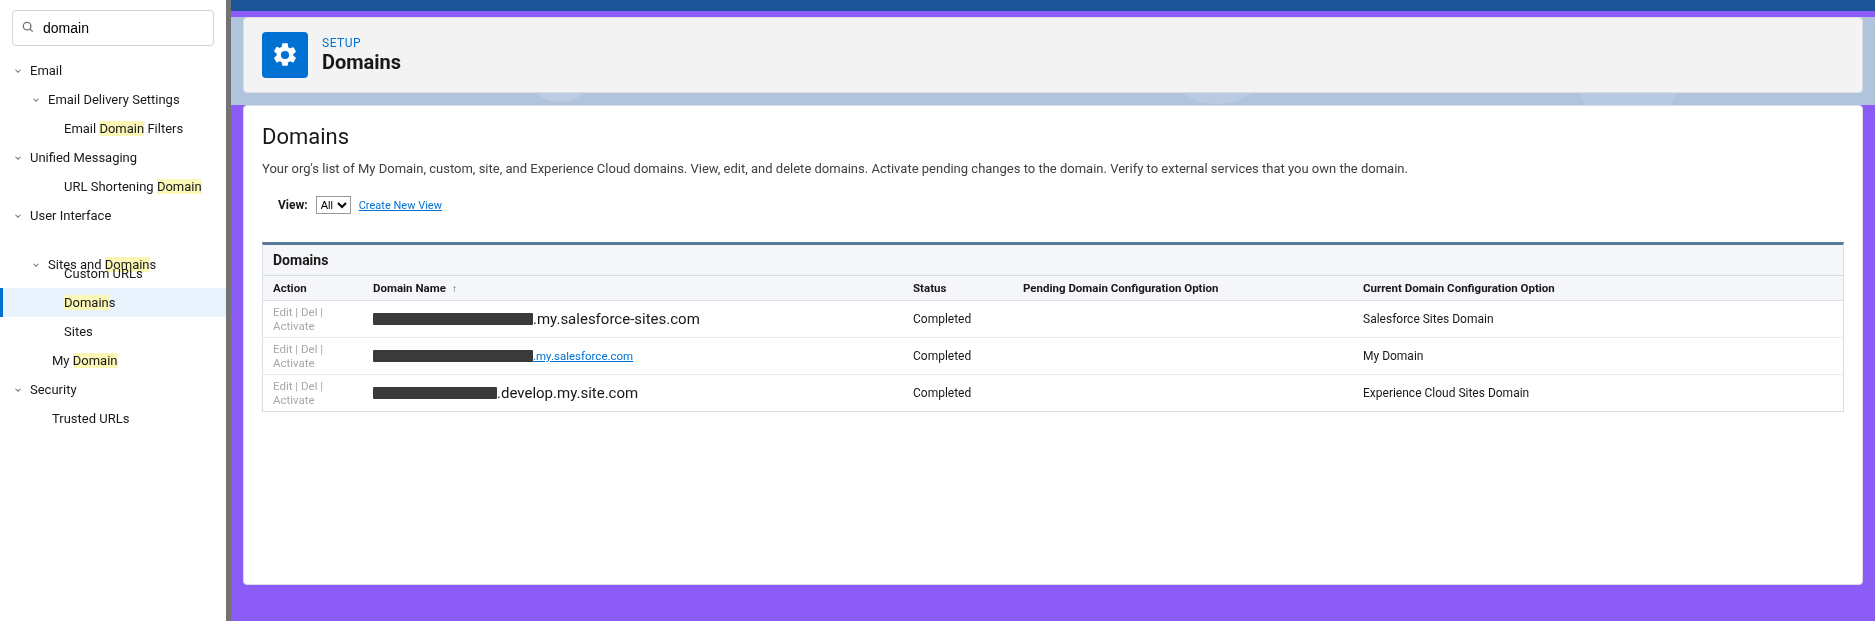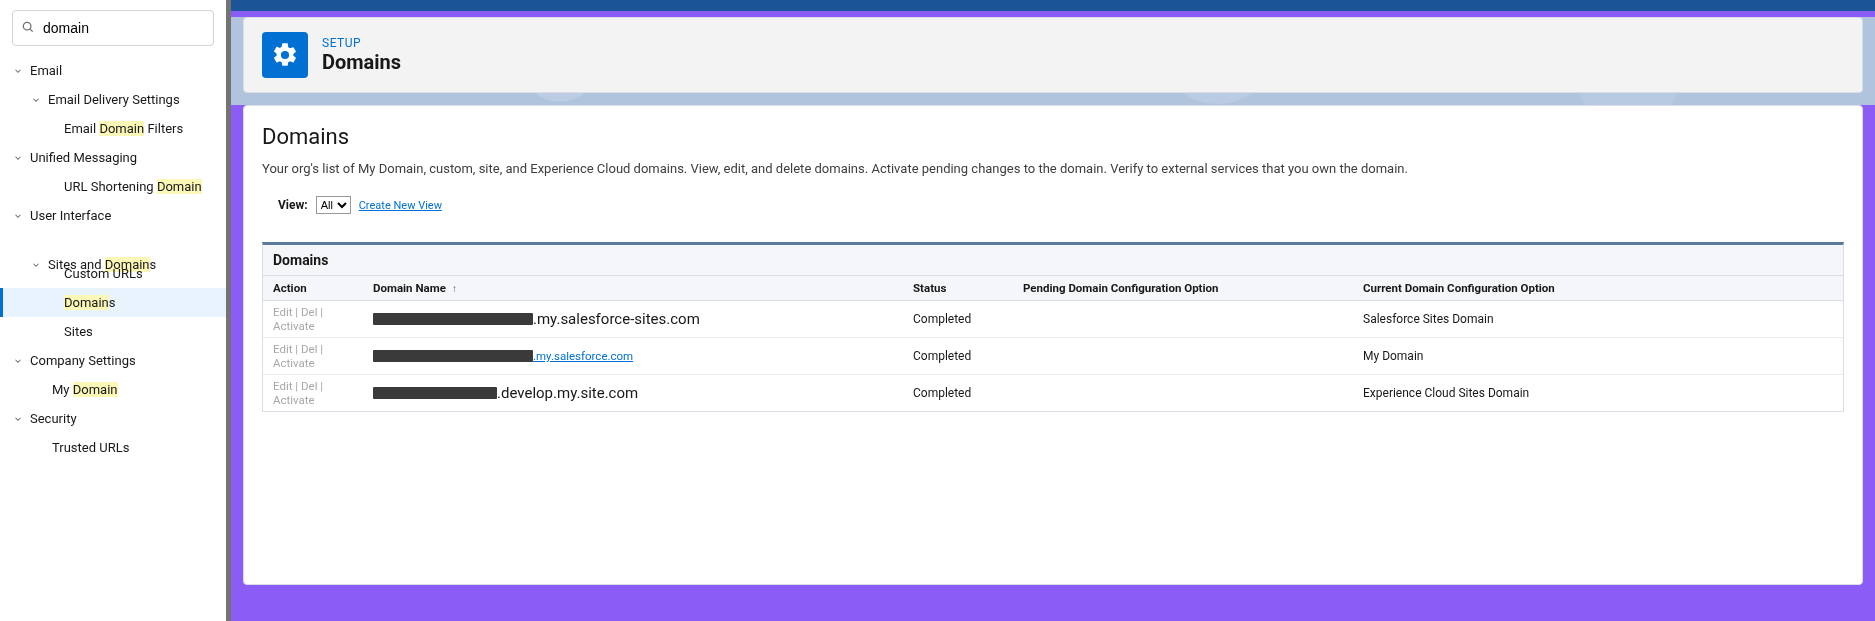--- a/index.html
+++ b/index.html
@@ -310,30 +310,20 @@
         </span>
       </li>
       <li class="tree-item indent-2 active leaf">
         <span class="pad-adjust" style="display: inline-flex; align-items: center;">
           <span><mark>Domain</mark>s</span>
         </span>
       </li>
       <li class="tree-item indent-2 leaf">
         <span class="pad-adjust" style="display: inline-flex; align-items: center;">
           <span>Sites</span>
-        </span>
-      </li>
-      <li class="tree-item indent-0">
-        <span class="pad-adjust" style="display: inline-flex; align-items: center;">
-          <span class="chevron">
-            <svg width="10" height="10" viewBox="0 0 24 24" fill="none" stroke="#706e6b" stroke-width="2.5">
-              <polyline points="6 9 12 15 18 9"></polyline>
-            </svg>
-          </span>
-          <span>Company Settings</span>
         </span>
       </li>
       <li class="tree-item indent-1 leaf">
         <span class="pad-adjust" style="display: inline-flex; align-items: center;">
           <span class="chevron" style="visibility: hidden;">
             <svg width="10" height="10" viewBox="0 0 24 24" fill="none" stroke="#706e6b" stroke-width="2.5">
               <polyline points="6 9 12 15 18 9"></polyline>
             </svg>
           </span>
           <span>My <mark>Domain</mark></span>

